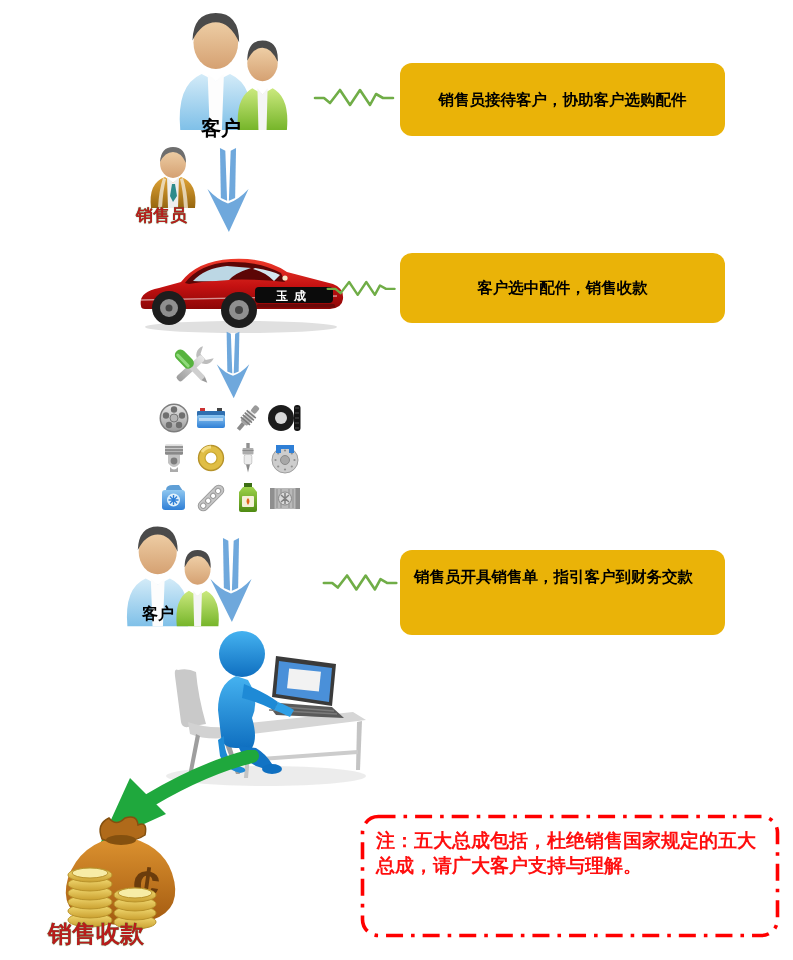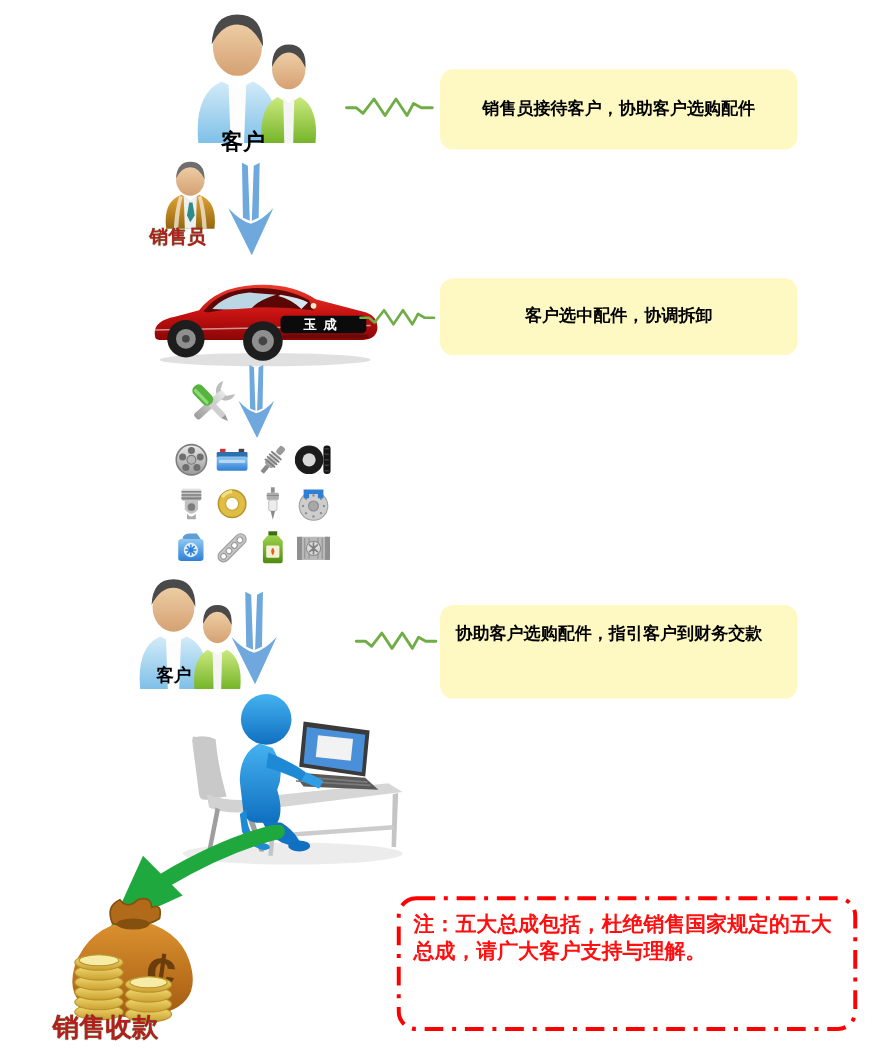--- a/index.html
+++ b/index.html
@@ -1,20 +1,20 @@
 <!DOCTYPE html>
 <html><head>
 <meta charset="utf-8">
 <style>
   html,body{margin:0;padding:0;background:#fff;}
   body{font-family:"Liberation Sans","DejaVu Sans",sans-serif;}
   #canvas{position:relative;width:793px;height:960px;background:#fff;overflow:hidden;}
   .abs{position:absolute;}
   .gbox{
-    background:#fef9c3;border-radius:12px;color:#000;font-weight:bold;
+    background:#eab308;border-radius:12px;color:#000;font-weight:bold;
     font-size:15.5px;display:flex;align-items:center;justify-content:center;
     text-align:center;line-height:1.5;box-sizing:border-box;
   }
   .gbox.left{justify-content:flex-start;text-align:left;align-items:flex-start;
     flex-direction:column;padding:15px 14px;}
   .lbl{font-weight:800;white-space:nowrap;}
   .lbl-black{color:#000;font-size:20px;}
   .lbl-black-sm{color:#000;font-size:16px;}
   .lbl-green{color:#b91c1c;text-shadow:0 0 1px #1e8f3a;}
   .notebox{box-sizing:border-box;padding:14px 12px 10px 16px;color:#ff0f0f;
@@ -145,21 +145,21 @@
     </svg>
   </div>
 
   <div class="abs" style="left:326px;top:274px;">
     <svg width="72" height="28" viewBox="0 0 84 30">
       <polyline points="2,16 11,16 17,21 27,8 37,23 47,8 57,23 63,12 70,16 80,16" fill="none" stroke="#70ad47" stroke-width="2.8" stroke-linecap="round" stroke-linejoin="round"></polyline>
     </svg>
   </div>
 
   <div class="abs gbox" style="left:400px;top:253px;width:325px;height:70px;padding:0 14px;">
-    <span>客户选中配件，协调拆卸</span>
+    <span>客户选中配件，销售收款</span>
   </div>
 
   <div class="abs" style="left:165px;top:340px;">
     <svg width="54" height="54" viewBox="0 0 54 54">
       <g transform="rotate(48 27 27)">
         <path d="M19 5 a9 9 0 1 0 16 0 l-4 7 h-8 Z" fill="#bdbdbd"></path>
         <rect x="23.5" y="12" width="7" height="34" rx="2.5" fill="url(#silverG)"></rect>
       </g>
       <g transform="rotate(-44 27 27)">
         <rect x="24.2" y="26" width="5.6" height="17" fill="#cfcfcf"></rect>
@@ -342,21 +342,21 @@
     </svg>
   </div>
 
   <div class="abs" style="left:322px;top:568px;">
     <svg width="78" height="28" viewBox="0 0 84 30">
       <polyline points="2,16 11,16 17,21 27,8 37,23 47,8 57,23 63,12 70,16 80,16" fill="none" stroke="#70ad47" stroke-width="2.8" stroke-linecap="round" stroke-linejoin="round"></polyline>
     </svg>
   </div>
 
   <div class="abs gbox left" style="left:400px;top:550px;width:325px;height:85px;">
-    <div>协助客户选购配件，指引客户到财务交款</div>
+    <div>销售员开具销售单，指引客户到财务交款</div>
   </div>
 
   <div class="abs" style="left:148px;top:618px;">
     <svg width="225" height="172" viewBox="0 0 225 172">
       <ellipse cx="118" cy="158" rx="100" ry="10" fill="#dcdcdc" opacity=".55"></ellipse>
 
       <path d="M92 106 L205 94 L218 102 L104 116 Z" fill="#d6d6d6"></path>
       <path d="M92 106 L104 116 L104 120 L92 110 Z" fill="#b9b9b9"></path>
       <path d="M104 116 L100 160 L96 160 L99 118 Z" fill="#c4c4c4"></path>
       <path d="M214 103 L212 152 L208 152 L209 104 Z" fill="#c4c4c4"></path>

